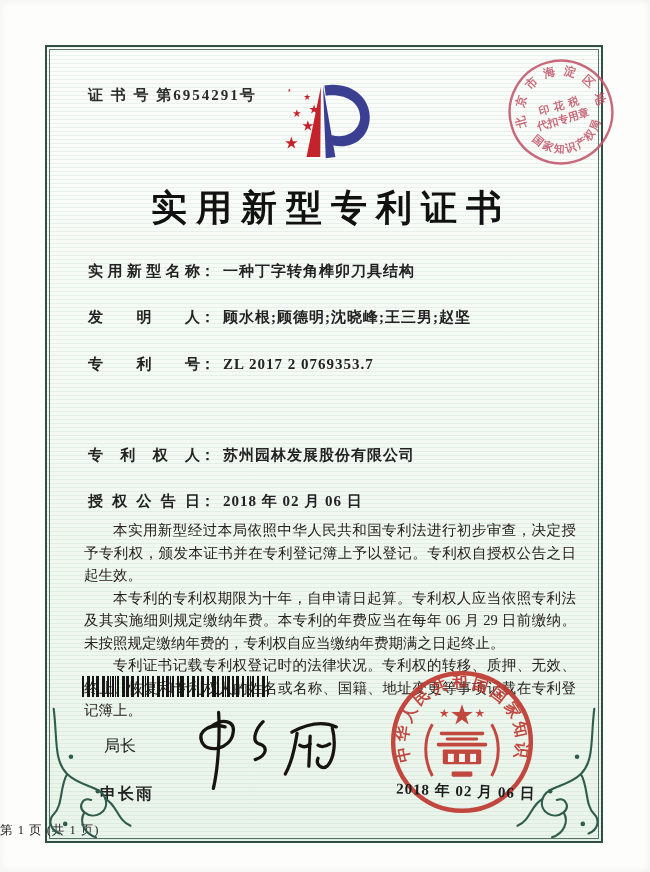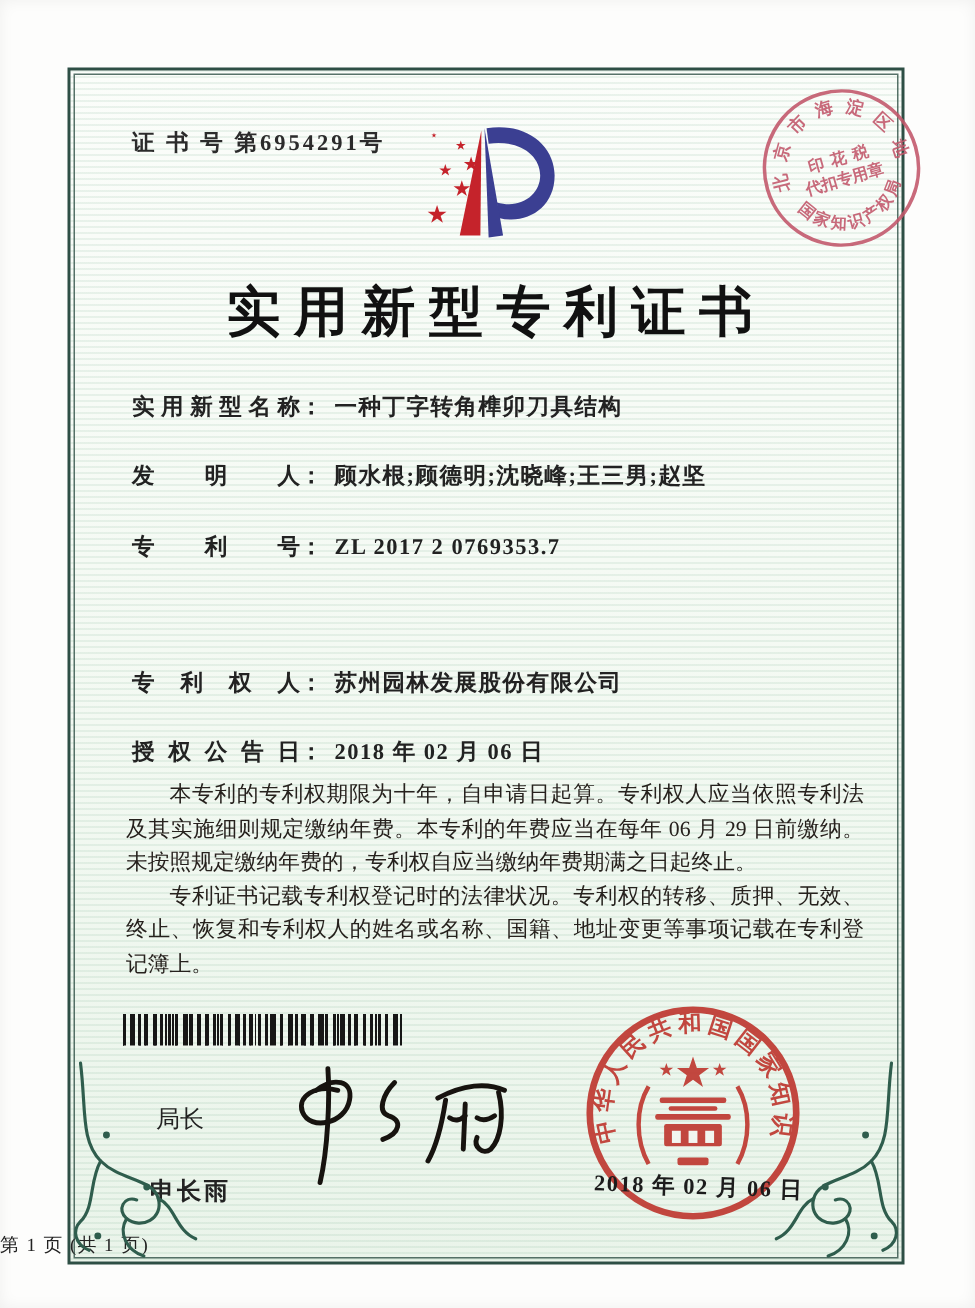--- a/index.html
+++ b/index.html
@@ -111,20 +111,21 @@
     <span class="flabel">专利号</span><span class="fcolon">：</span><span class="fvalue">ZL 2017 2 0769353.7</span>
   </div>
   <div class="field" style="top:446px">
     <span class="flabel">专利权人</span><span class="fcolon">：</span><span class="fvalue">苏州园林发展股份有限公司</span>
   </div>
   <div class="field" style="top:492px">
     <span class="flabel">授权公告日</span><span class="fcolon">：</span><span class="fvalue">2018 年 02 月 06 日</span>
   </div>
 
   <div class="body-text">
+    <p>本实用新型经过本局依照中华人民共和国专利法进行初步审查，决定授予专利权，颁发本证书并在专利登记簿上予以登记。专利权自授权公告之日起生效。</p>
     <p>本专利的专利权期限为十年，自申请日起算。专利权人应当依照专利法及其实施细则规定缴纳年费。本专利的年费应当在每年 06 月 29 日前缴纳。未按照规定缴纳年费的，专利权自应当缴纳年费期满之日起终止。</p>
     <p>专利证书记载专利权登记时的法律状况。专利权的转移、质押、无效、终止、恢复和专利权人的姓名或名称、国籍、地址变更等事项记载在专利登记簿上。</p>
   </div>
 
   <div class="barcode"></div>
 
   <div class="sig-title">局长</div>
   <div class="sig-name">申长雨</div>
   <svg class="sig-hand" viewBox="0 0 130 75">
     <g fill="none" stroke="#17130f" stroke-width="2.5" stroke-linecap="round" stroke-linejoin="round">

